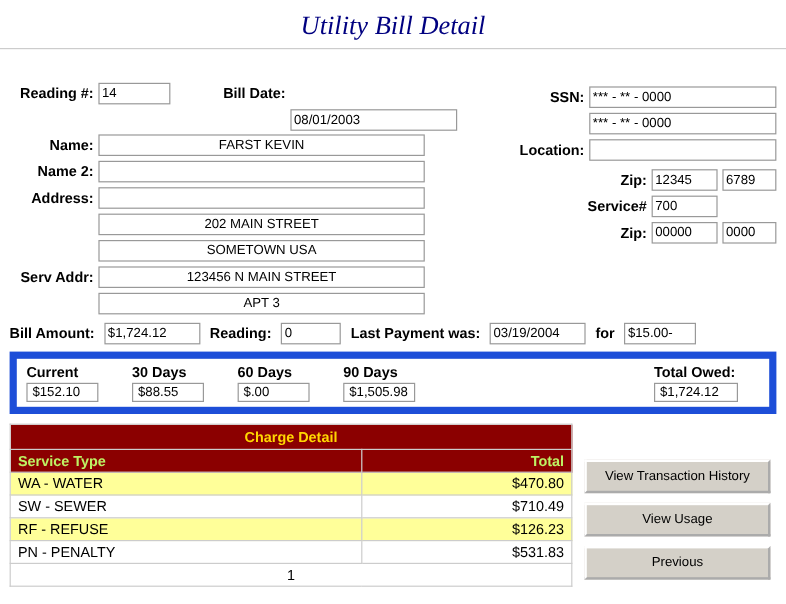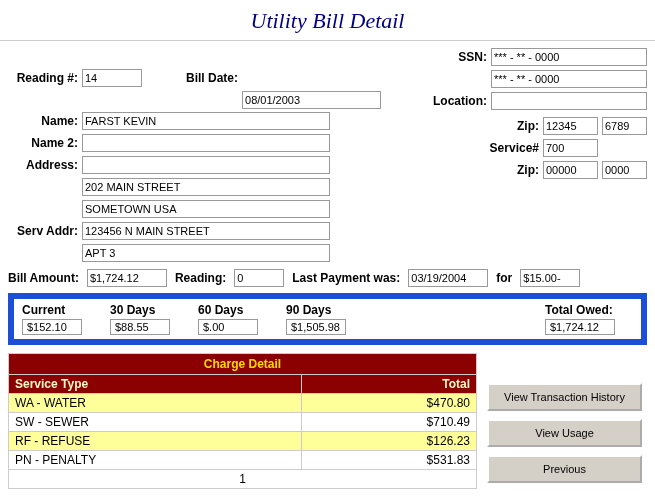--- a/index.html
+++ b/index.html
@@ -58,21 +58,21 @@
     }
     .form-input {
       border: 1px solid #999;
       background: #fff;
       height: 18px;
       font-size: 11px;
       padding: 0 2px;
     }
     .input-short { width: 60px; }
     .input-medium { width: 139px; margin-top: 44px; }
-    .input-long { width: 248px; }
+    .input-long { width: 272px; text-align: center; }
     .right-label {
       font-weight: bold;
       white-space: nowrap;
       color: #000;
       text-align: right;
       min-width: 60px;
     }
     .right-input {
       border: 1px solid #999;
       background: #fff;
@@ -125,21 +125,21 @@
       font-weight: bold;
       padding: 3px 6px;
       border: 1px solid #ccc;
     }
     .charge-detail-table td {
       border: 1px solid #ccc;
       padding: 2px 6px;
     }
     .col-header-row td {
       background: #8B0000;
-      color: #fef9c3;
+      color: #bef264;
       font-weight: bold;
     }
     .row-yellow { background: #FFFF99; }
     .row-white { background: #fff; }
     .total-col { text-align: right; }
     .footer-row td {
       text-align: center;
       background: #fff;
     }
     .action-buttons {
@@ -244,21 +244,21 @@
       </div>
 
       <div class="form-row">
         <span class="form-label"></span>
         <input type="text" class="form-input input-long" value="APT 3" style="">
       </div>
     </div>
 
     <div class="right-form">
 
-      <div class="ssn-row" style="justify-content:flex-end;">
+      <div class="ssn-row" style="justify-content:flex-end;margin-top:24px;">
         <span class="right-label">SSN:</span>
         <input type="text" class="right-input" value="*** - ** - 0000" style="">
       </div>
 
       <div class="ssn-row" style="justify-content:flex-end;">
         <span class="right-label"></span>
         <input type="text" class="right-input" value="*** - ** - 0000" style="">
       </div>
 
       <div class="ssn-row" style="justify-content:flex-start;">

